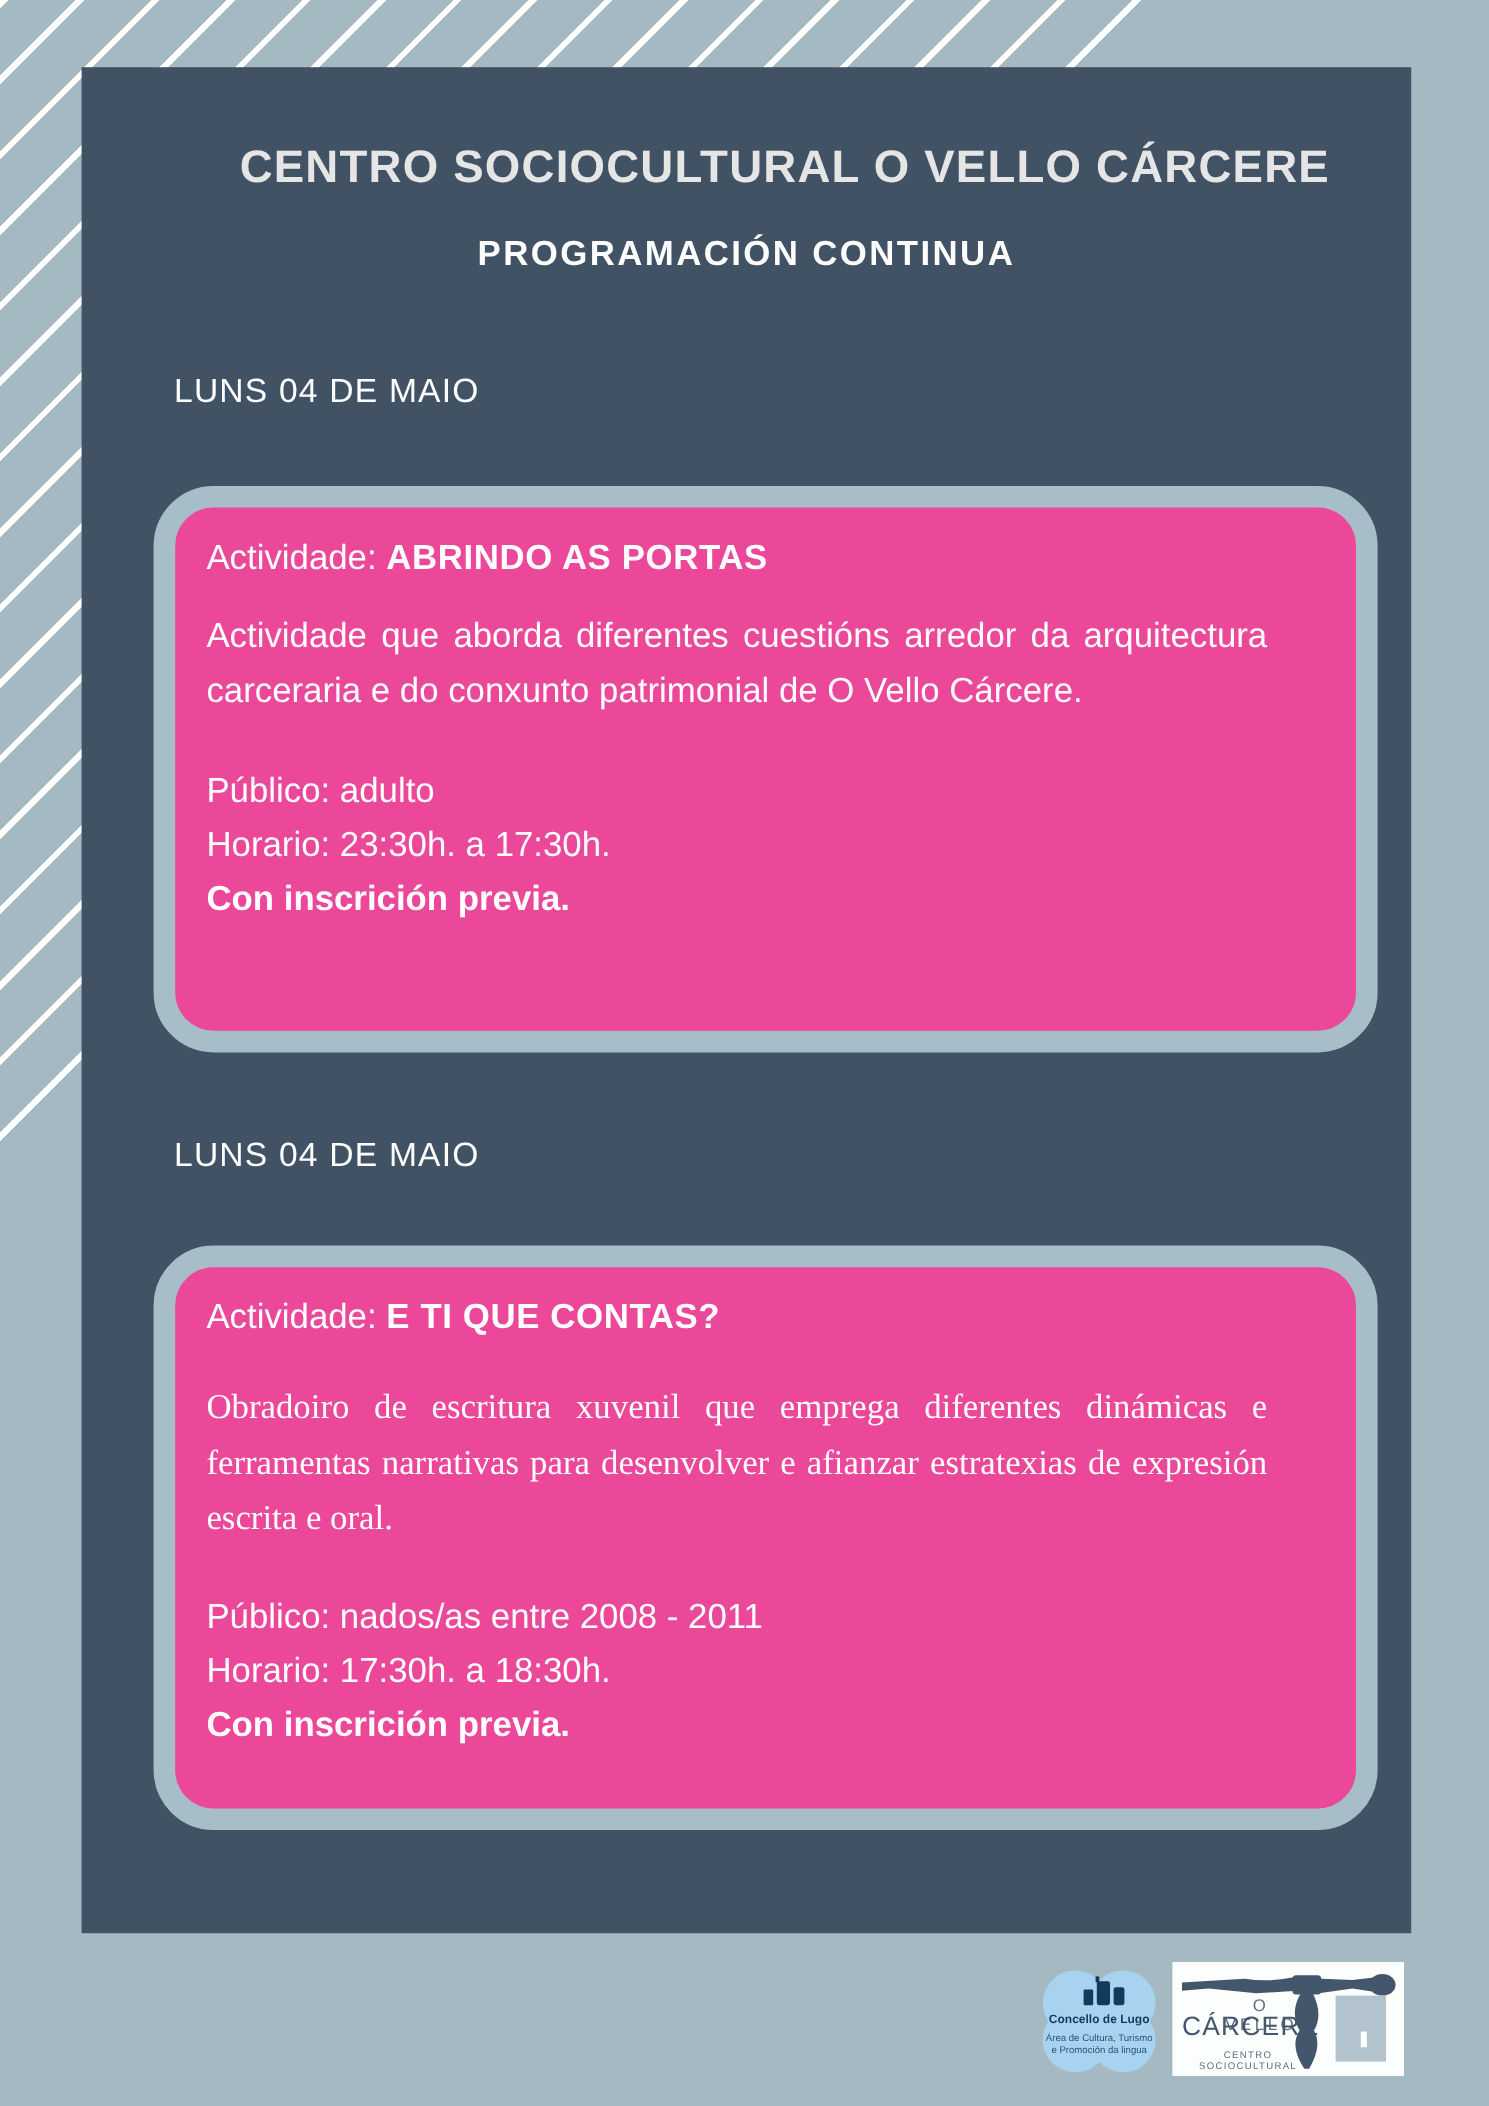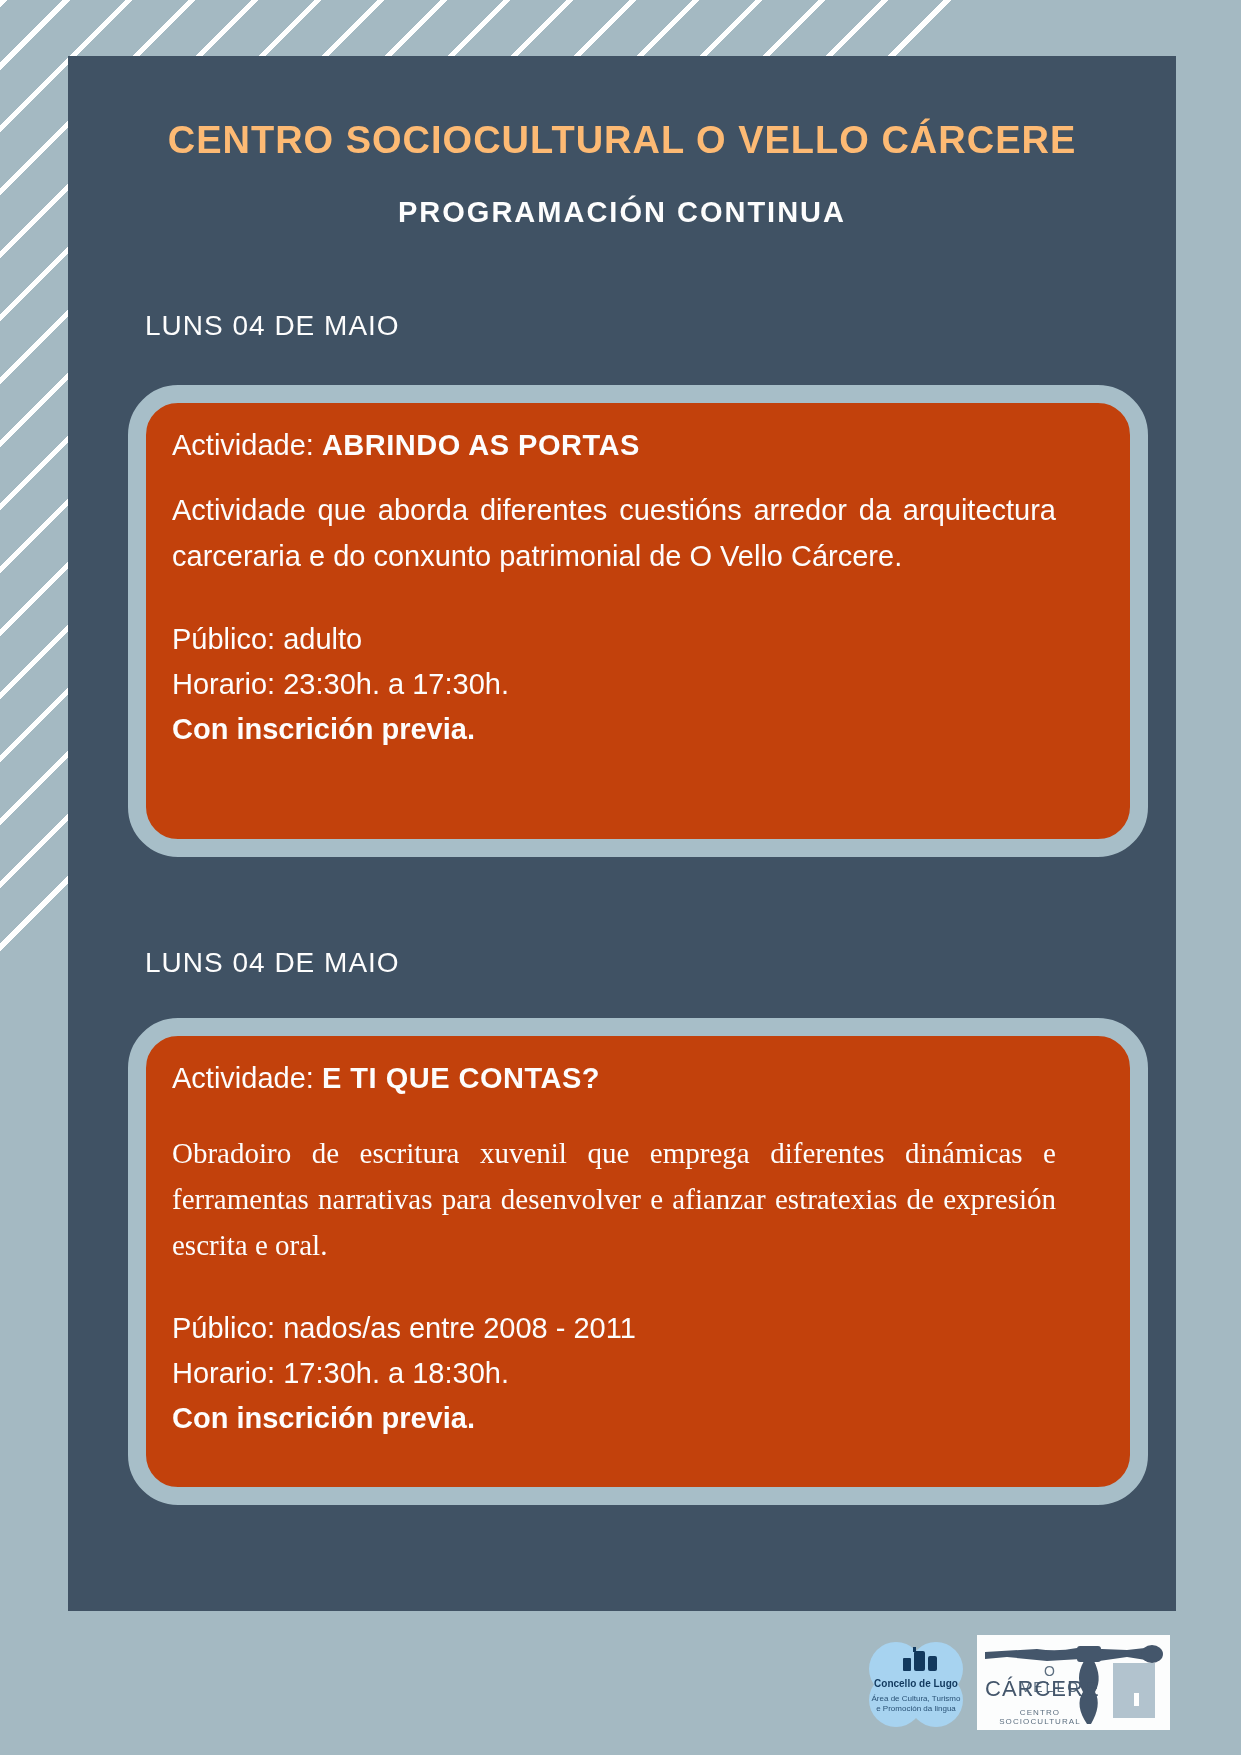--- a/index.html
+++ b/index.html
@@ -18,42 +18,43 @@
     background:repeating-linear-gradient(135deg,#ffffff 0 5px,transparent 5px 44.5px);
     clip-path:polygon(0 0,975px 0,0 975px);
   }
   
   .panel{
     position:absolute;left:68px;top:56px;width:1108px;height:1555px;
     background:#405264;
   }
   .title{
     position:absolute;left:0;top:60px;width:100%;
-    text-align:center;color:#fdba74;
-    font-size:38px;font-weight:700;letter-spacing:1px;line-height:48px;margin:0;
+    text-align:center;color:#e5e5e5;
+    font-size:38px;font-weight:700;letter-spacing:1px;line-height:48px;margin:0;padding-left:32px;
   }
   .subtitle{
     position:absolute;left:0;top:138px;width:100%;
     text-align:center;color:#fdfdfd;
     font-size:29px;font-weight:700;letter-spacing:2px;line-height:36px;margin:0;
   }
   .date-label{
     position:absolute;left:77px;color:#fdfdfd;
     font-size:28px;font-weight:400;letter-spacing:1px;line-height:34px;
   }
   .date-1{top:253px;}
   .date-2{top:890px;}
   .card{
     position:absolute;left:60px;width:1020px;
     box-sizing:border-box;
     border:18px solid #a7bec8;
     border-radius:50px;
-    background:#c2410c;
+    background:#ec4899;
     padding:18px 26px 0 26px;
     color:#fdfdfd;
+    margin-top:20px;
   }
   .card-1{top:329px;height:472px;}
   .card-2{top:962px;height:487px;}
   .activity-line{
     margin:0;font-size:29px;line-height:48px;color:#fdfdfd;
   }
   .activity-line .act-name{font-weight:700;letter-spacing:0.5px;}
   .desc{
     margin:18px 0 0 0;max-width:884px;
     font-size:29px;line-height:46px;

